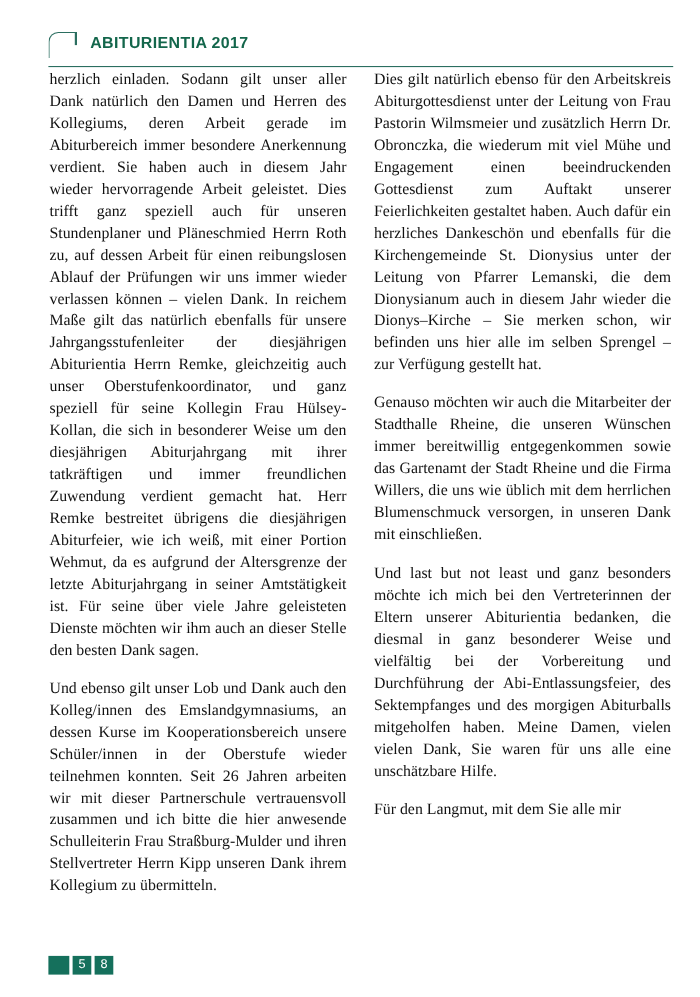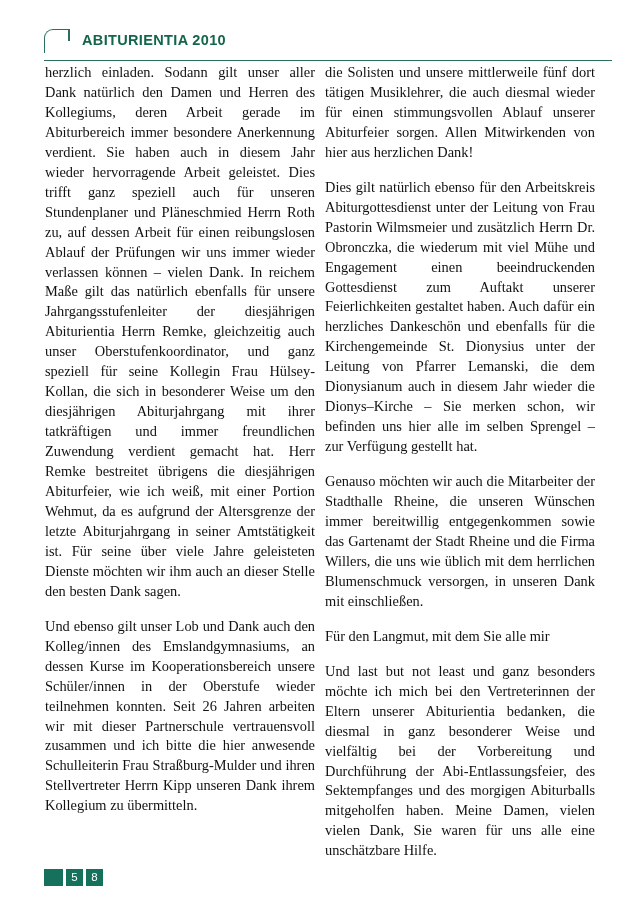--- a/index.html
+++ b/index.html
@@ -77,21 +77,21 @@
   }
 
   
   .columns {
     position: absolute;
     left: 45px;
     top: 63px;
     width: 566px;
     height: 790px;
     display: flex;
-    gap: 10px;
+    gap: 25px;
     align-items: flex-start;
   }
 
   .column {
     width: 270px;
     flex: 0 0 270px;
   }
 
   .column p {
     margin: 0 0 15px 0;
@@ -131,37 +131,36 @@
     width: 19px;
   }
 </style>
 </head>
 <body>
 
 <div class="page">
 
   <div class="header">
     <span class="header-mark"></span>
-    <div class="header-title">ABITURIENTIA 2010</div>
+    <div class="header-title">ABITURIENTIA 2017</div>
     <div class="header-rule"></div>
   </div>
 
   <div class="columns">
 
     <div class="column">
       <p>herzlich einladen. Sodann gilt unser aller Dank natürlich den Damen und Herren des Kollegiums, deren Arbeit gerade im Abiturbereich immer besondere Anerkennung verdient. Sie haben auch in diesem Jahr wieder hervorragende Arbeit geleistet. Dies trifft ganz speziell auch für unseren Stundenplaner und Pläneschmied Herrn Roth zu, auf dessen Arbeit für einen reibungslosen Ablauf der Prüfungen wir uns immer wieder verlassen können – vielen Dank. In reichem Maße gilt das natürlich ebenfalls für unsere Jahrgangsstufenleiter der diesjährigen Abiturientia Herrn Remke, gleichzeitig auch unser Oberstufenkoordinator, und ganz speziell für seine Kollegin Frau Hülsey-Kollan, die sich in besonderer Weise um den diesjährigen Abiturjahrgang mit ihrer tatkräftigen und immer freundlichen Zuwendung verdient gemacht hat. Herr Remke bestreitet übrigens die diesjährigen Abiturfeier, wie ich weiß, mit einer Portion Wehmut, da es aufgrund der Altersgrenze der letzte Abiturjahrgang in seiner Amtstätigkeit ist. Für seine über viele Jahre geleisteten Dienste möchten wir ihm auch an dieser Stelle den besten Dank sagen.</p>
       <p>Und ebenso gilt unser Lob und Dank auch den Kolleg/innen des Emslandgymnasiums, an dessen Kurse im Kooperationsbereich unsere Schüler/innen in der Oberstufe wieder teilnehmen konnten. Seit 26 Jahren arbeiten wir mit dieser Partnerschule vertrauensvoll zusammen und ich bitte die hier anwesende Schulleiterin Frau Straßburg-Mulder und ihren Stellvertreter Herrn Kipp unseren Dank ihrem Kollegium zu übermitteln.</p>
     </div>
 
     <div class="column">
-      <p>die Solisten und unsere mittlerweile fünf dort tätigen Musiklehrer, die auch diesmal wieder für einen stimmungsvollen Ablauf unserer Abiturfeier sorgen. Allen Mitwirkenden von hier aus herzlichen Dank!</p>
       <p>Dies gilt natürlich ebenso für den Arbeitskreis Abiturgottesdienst unter der Leitung von Frau Pastorin Wilmsmeier und zusätzlich Herrn Dr. Obronczka, die wiederum mit viel Mühe und Engagement einen beeindruckenden Gottesdienst zum Auftakt unserer Feierlichkeiten gestaltet haben. Auch dafür ein herzliches Dankeschön und ebenfalls für die Kirchengemeinde St. Dionysius unter der Leitung von Pfarrer Lemanski, die dem Dionysianum auch in diesem Jahr wieder die Dionys–Kirche – Sie merken schon, wir befinden uns hier alle im selben Sprengel – zur Verfügung gestellt hat.</p>
       <p>Genauso möchten wir auch die Mitarbeiter der Stadthalle Rheine, die unseren Wünschen immer bereitwillig entgegenkommen sowie das Gartenamt der Stadt Rheine und die Firma Willers, die uns wie üblich mit dem herrlichen Blumenschmuck versorgen, in unseren Dank mit einschließen.</p>
+      <p>Und last but not least und ganz besonders möchte ich mich bei den Vertreterinnen der Eltern unserer Abiturientia bedanken, die diesmal in ganz besonderer Weise und vielfältig bei der Vorbereitung und Durchführung der Abi-Entlassungsfeier, des Sektempfanges und des morgigen Abiturballs mitgeholfen haben. Meine Damen, vielen vielen Dank, Sie waren für uns alle eine unschätzbare Hilfe.</p>
       <p>Für den Langmut, mit dem Sie alle mir</p>
-      <p>Und last but not least und ganz besonders möchte ich mich bei den Vertreterinnen der Eltern unserer Abiturientia bedanken, die diesmal in ganz besonderer Weise und vielfältig bei der Vorbereitung und Durchführung der Abi-Entlassungsfeier, des Sektempfanges und des morgigen Abiturballs mitgeholfen haben. Meine Damen, vielen vielen Dank, Sie waren für uns alle eine unschätzbare Hilfe.</p>
     </div>
 
   </div>
 
   <div class="footer">
     <span class="pg-box blank"></span>
     <span class="pg-box">5</span>
     <span class="pg-box">8</span>
   </div>
 

